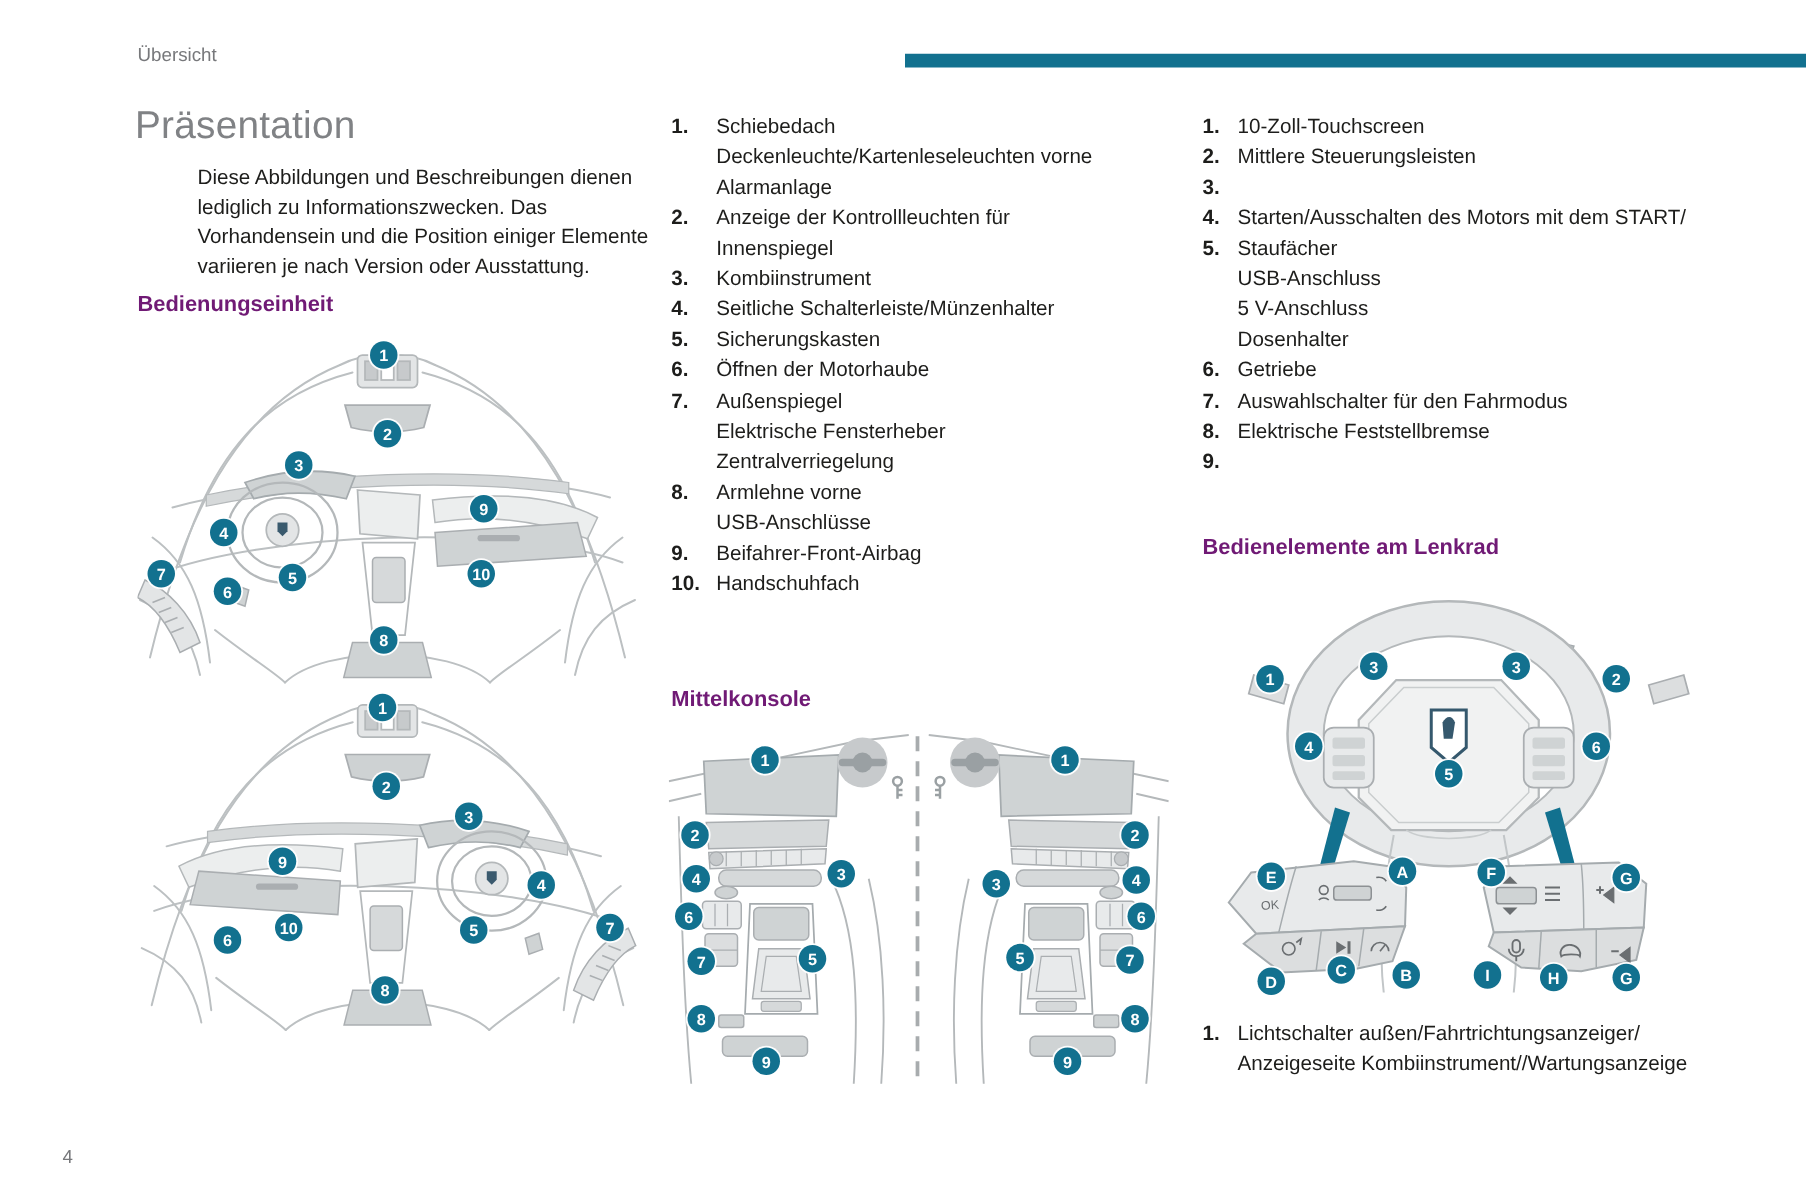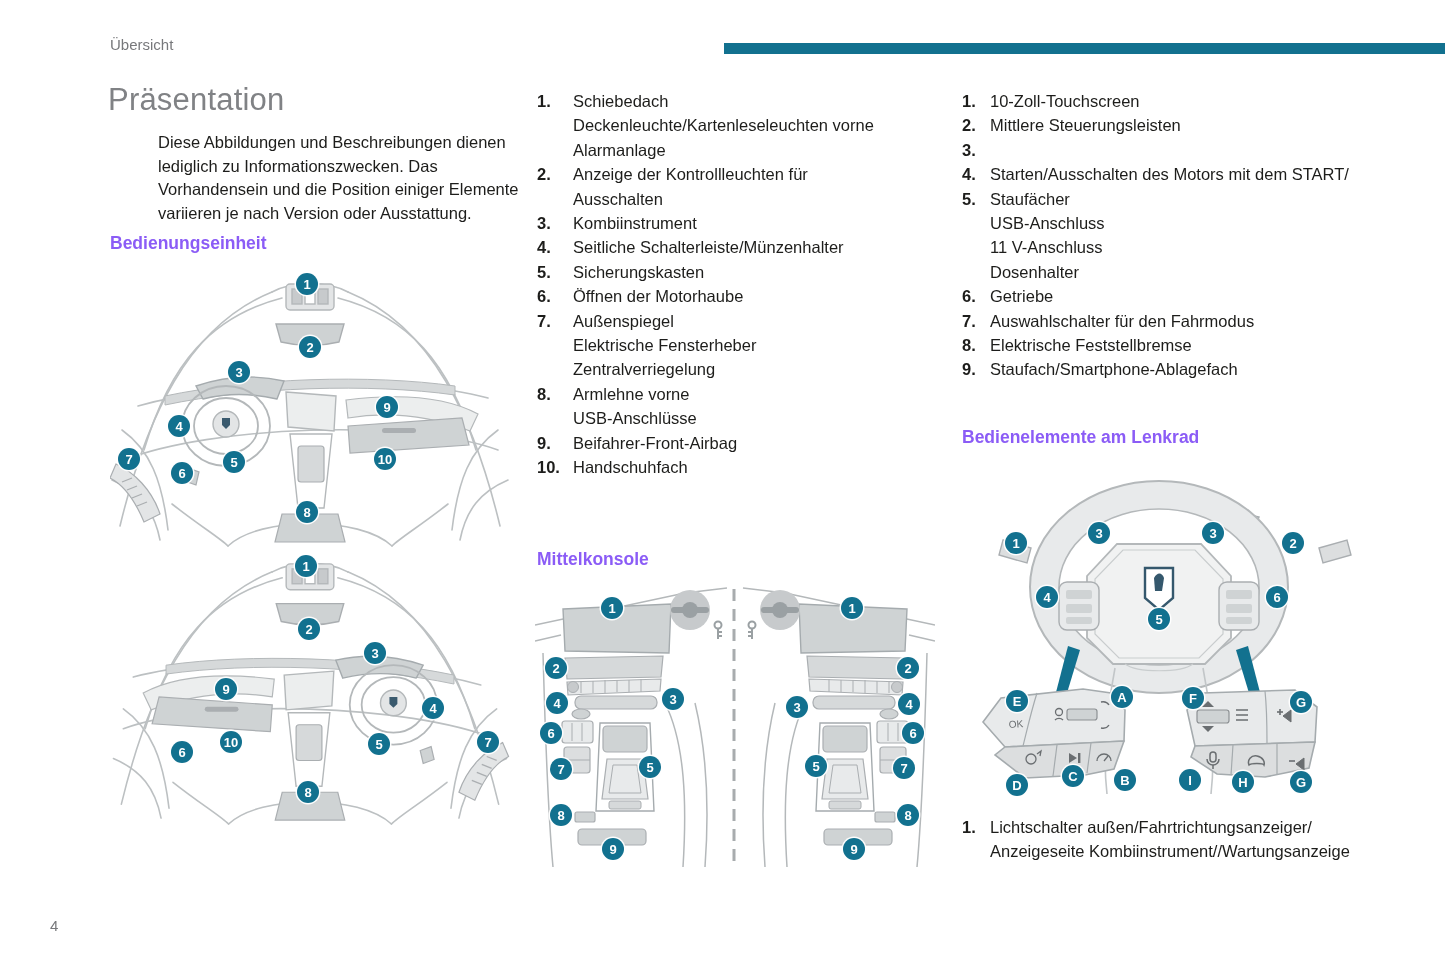--- a/index.html
+++ b/index.html
@@ -6,21 +6,21 @@
   body{
     width:1445px;height:963px;position:relative;overflow:hidden;
     font-family:"Liberation Sans","DejaVu Sans",sans-serif;
     color:#1d1d1b;-webkit-font-smoothing:antialiased;
   }
   .abs{position:absolute;}
   .page-header{left:110px;top:36px;font-size:15px;color:#77787b;}
   .top-bar{left:724px;top:43px;width:721px;height:11px;background:var(--accent,#12718f);}
   .page-title{left:108px;top:82px;font-size:31px;color:#808285;letter-spacing:.2px;}
   .intro-par{left:110px;top:131px;width:388px;font-size:16.5px;line-height:23.5px;color:#1d1d1b;margin-left:48px;}
-  .sec-head{font-size:17.5px;font-weight:bold;color:#8b5cf6;}
+  .sec-head{font-size:17.5px;font-weight:bold;color:#701a75;}
   .num-list{font-size:16.5px;line-height:24.4px;color:#1d1d1b;}
   .num-list .li{display:flex;}
   .num-list .num{font-weight:bold;flex:0 0 auto;}
   .col2 .num{width:36px;}
   .col3 .num{width:28px;}
   .fig{position:absolute;}
   .fig svg{position:absolute;left:0;top:0;}
   .marker{
     position:absolute;width:22px;height:22px;border-radius:50%;
     background:var(--accent,#12718f);color:#fff;font-weight:bold;font-size:13px;
@@ -127,21 +127,21 @@
       <div class="lines">
         <div>Schiebedach</div>
         <div>Deckenleuchte/Kartenleseleuchten vorne</div>
         <div>Alarmanlage</div>
       </div>
     </div>
     <div class="li">
       <span class="num">2.</span>
       <div class="lines">
         <div>Anzeige der Kontrollleuchten für</div>
-        <div>Ausschalten</div>
+        <div>Innenspiegel</div>
       </div>
     </div>
     <div class="li">
       <span class="num">3.</span>
       <div class="lines">
         <div>Kombiinstrument</div>
       </div>
     </div>
     <div class="li">
       <span class="num">4.</span>
@@ -282,21 +282,21 @@
       <span class="num">4.</span>
       <div class="lines">
         <div>Starten/Ausschalten des Motors mit dem START/</div>
       </div>
     </div>
     <div class="li">
       <span class="num">5.</span>
       <div class="lines">
         <div>Staufächer</div>
         <div>USB-Anschluss</div>
-        <div>11 V-Anschluss</div>
+        <div>5 V-Anschluss</div>
         <div>Dosenhalter</div>
       </div>
     </div>
     <div class="li">
       <span class="num">6.</span>
       <div class="lines">
         <div>Getriebe</div>
       </div>
     </div>
     <div class="li">
@@ -306,23 +306,20 @@
       </div>
     </div>
     <div class="li">
       <span class="num">8.</span>
       <div class="lines">
         <div>Elektrische Feststellbremse</div>
       </div>
     </div>
     <div class="li">
       <span class="num">9.</span>
-      <div class="lines">
-        <div>Staufach/Smartphone-Ablagefach</div>
-      </div>
     </div>
   </div>
 <div class="abs sec-head" style="left:962px;top:427px;">Bedienelemente am Lenkrad</div>
 
 <div class="fig" style="left:965px;top:460px;width:420px;height:350px;">
   <svg width="420" height="350" viewBox="0 0 420 350">
 
     <path d="M38,80 L66,88 L62,103 L34,95 Z" fill="#dcdedf" stroke="#aaaeb1" stroke-width="1.4"></path>
     <path d="M354,88 L382,80 L386,95 L358,103 Z" fill="#dcdedf" stroke="#aaaeb1" stroke-width="1.4"></path>
 

